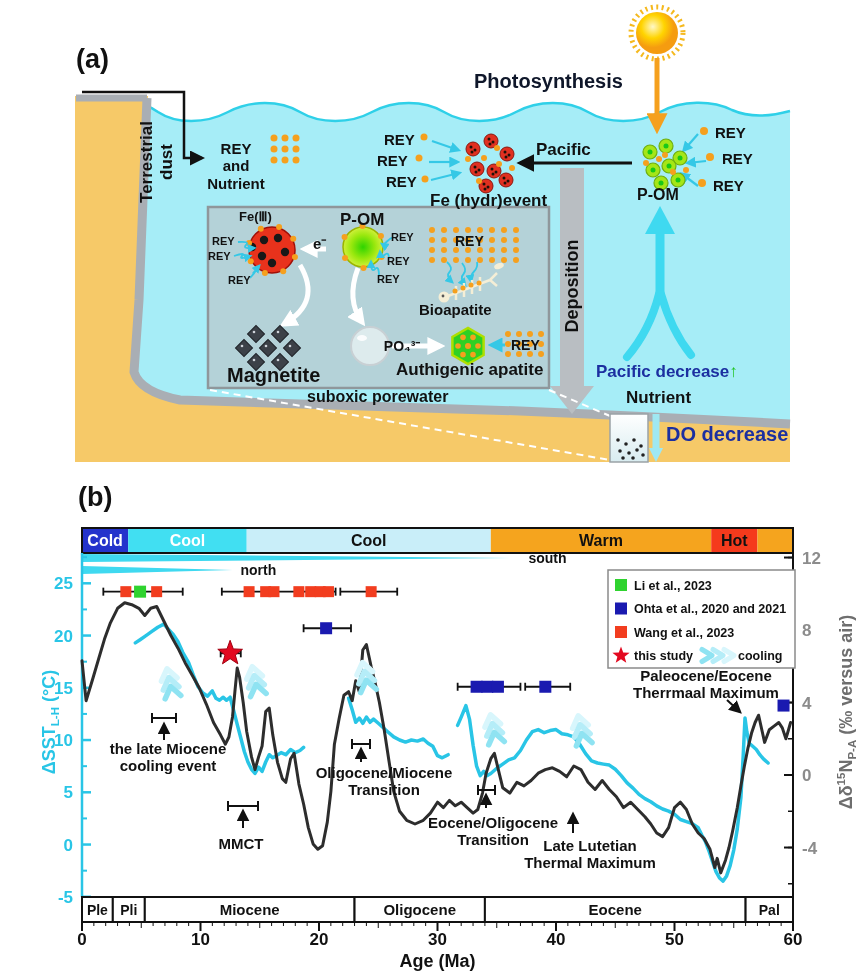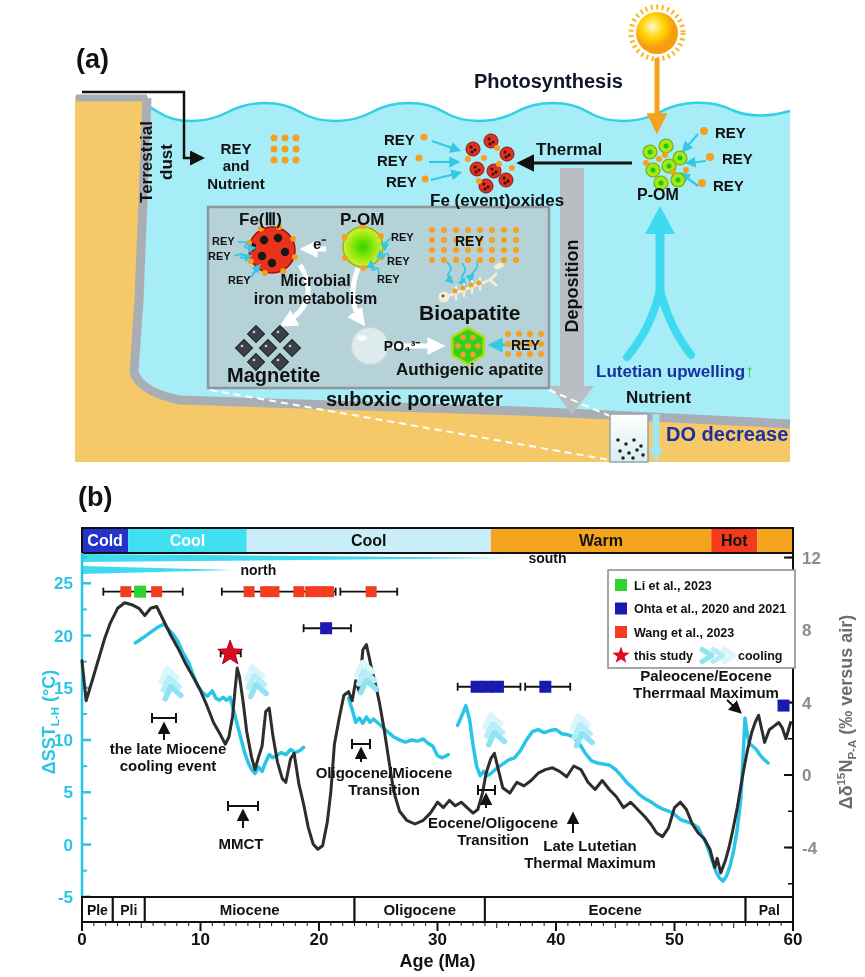--- a/index.html
+++ b/index.html
@@ -300,53 +300,49 @@
     <span>dust</span></span>
   </div>
   <div class="lbl ctr" style="left:196px;top:140px;width:80px;">
     <span>REY</span><br>
     <span>and</span><br>
     <span>Nutrient</span>
   </div>
   <div class="lbl" style="left:384px;top:131px;">REY</div>
   <div class="lbl" style="left:377px;top:152px;">REY</div>
   <div class="lbl" style="left:386px;top:173px;">REY</div>
-  <div class="lbl" style="left:430px;top:191px;font-size:17px;">Fe (event)oxides</div>
-  <div class="lbl" style="left:536px;top:140px;font-size:17px;">Thermal</div>
+  <div class="lbl" style="left:430px;top:191px;font-size:17px;">Fe (hydr)event</div>
+  <div class="lbl" style="left:536px;top:140px;font-size:17px;">Pacific</div>
   <div class="lbl" style="left:637px;top:186px;font-size:16px;">P-OM</div>
   <div class="lbl" style="left:715px;top:124px;">REY</div>
   <div class="lbl" style="left:722px;top:150px;">REY</div>
   <div class="lbl" style="left:713px;top:177px;">REY</div>
 
-  <div class="lbl" style="left:239px;top:210px;font-size:17px;">Fe(Ⅲ)</div>
+  <div class="lbl" style="left:239px;top:210px;font-size:13px;">Fe(Ⅲ)</div>
   <div class="lbl" style="left:313px;top:235px;">e⁻</div>
   <div class="lbl" style="left:340px;top:210px;font-size:17px;">P-OM</div>
-  <div class="lbl ctr" style="left:248px;top:272px;width:135px;font-size:16px;">
-    <span>Microbial</span><br>
-    <span>iron metabolism</span>
-  </div>
   <div class="lbl small" style="left:212px;top:235px;">REY</div>
   <div class="lbl small" style="left:208px;top:250px;">REY</div>
   <div class="lbl small" style="left:228px;top:274px;">REY</div>
   <div class="lbl small" style="left:391px;top:231px;">REY</div>
   <div class="lbl small" style="left:387px;top:255px;">REY</div>
   <div class="lbl small" style="left:377px;top:273px;">REY</div>
   <div class="lbl" style="left:227px;top:364px;font-size:20px;">Magnetite</div>
   <div class="lbl ctr" style="left:346px;top:338px;width:48px;font-size:14px;margin-left:32px;">PO₄³⁻</div>
   <div class="lbl" style="left:455px;top:233px;font-size:14px;">REY</div>
-  <div class="lbl" style="left:419px;top:301px;font-size:21px;">Bioapatite</div>
+  <div class="lbl" style="left:419px;top:301px;font-size:15px;">Bioapatite</div>
   <div class="lbl" style="left:511px;top:337px;font-size:14px;">REY</div>
   <div class="lbl" style="left:396px;top:360px;font-size:17px;">Authigenic apatite</div>
 
-  <div class="lbl" style="left:326px;top:388px;font-size:20px;">suboxic porewater</div>
+  <div class="lbl" style="left:307px;top:388px;font-size:16px;">suboxic porewater</div>
   <div class="lbl rot" style="left:512px;top:266px;width:120px;height:40px;font-size:18px;">
     <span>Deposition</span>
   </div>
   <div class="lbl blue" style="left:596px;top:362px;font-size:17px;">
-    <span>Lutetian upwelling</span><span class="green">↑</span>
+    <span>Pacific decrease</span><span class="green">↑</span>
   </div>
   <div class="lbl" style="left:626px;top:388px;font-size:17px;">Nutrient</div>
   <div class="lbl blue" style="left:666px;top:423px;font-size:20px;">DO decrease</div>
 
   <svg id="chartB" width="865" height="977" viewBox="0 0 865 977">
     <defs>
       <marker id="aBk" viewBox="0 0 10 10" refX="8" refY="5" markerWidth="6.5" markerHeight="6.5" orient="auto-start-reverse">
           <path d="M0,0L10,5L0,10Z" fill="#111"></path>
         </marker>
     </defs>

